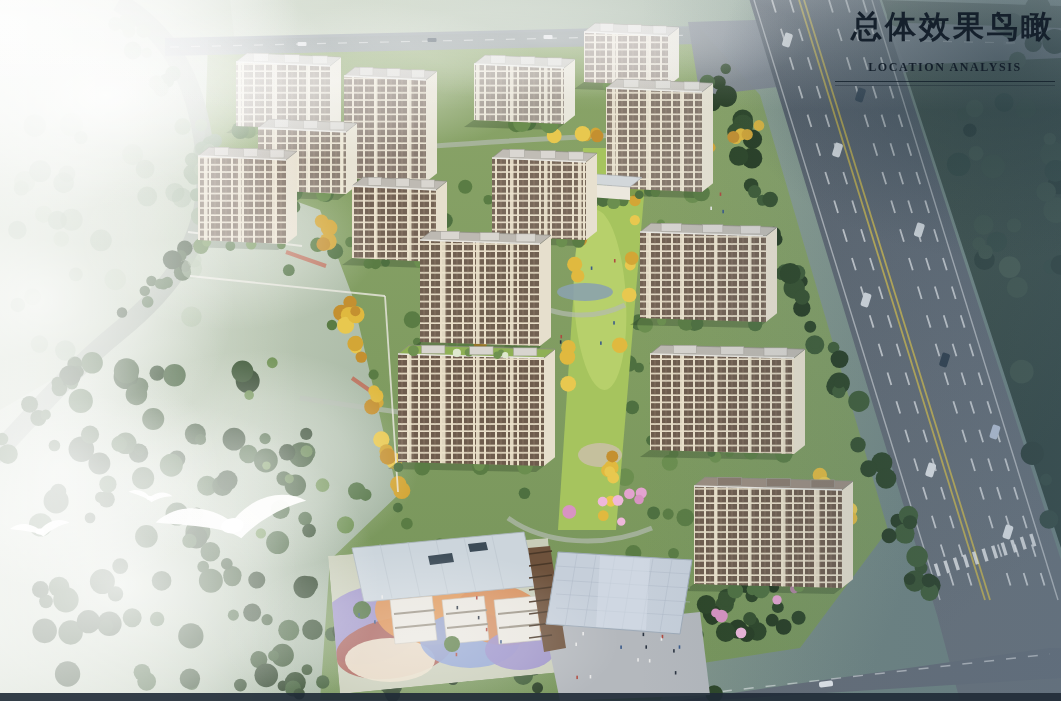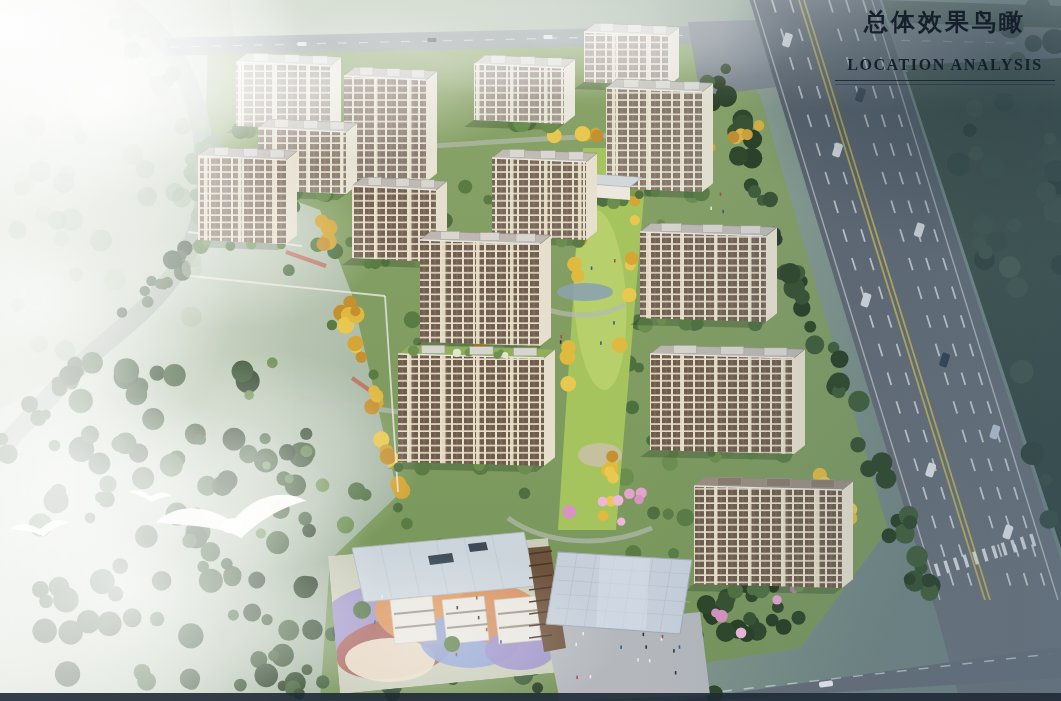--- a/index.html
+++ b/index.html
@@ -1,20 +1,20 @@
 <!DOCTYPE html>
 <html><head>
 <meta charset="utf-8">
 <style>
   html,body{margin:0;padding:0;background:#9aa8a0;}
   .stage{position:relative;width:1061px;height:701px;overflow:hidden;background:#cfd8cc;}
   .stage svg{position:absolute;left:0;top:0;}
   .title-block{position:absolute;top:6px;right:6px;width:220px;text-align:center;color:#15202c;z-index:5;}
-  .t-zh{font-size:24px;font-weight:bold;letter-spacing:3px;font-family:"DejaVu Serif","Liberation Serif",serif;}
-  .t-en{font-size:16px;font-weight:bold;letter-spacing:1.6px;margin-top:18px;font-family:"Liberation Serif","DejaVu Serif",serif;}
+  .t-zh{font-size:31px;font-weight:bold;letter-spacing:3px;font-family:"DejaVu Serif","Liberation Serif",serif;text-align:right;}
+  .t-en{font-size:12px;font-weight:bold;letter-spacing:1.6px;margin-top:12px;font-family:"Liberation Serif","DejaVu Serif",serif;}
   .rule{height:1px;background:rgba(16,28,40,.78);margin-top:6px;}
   .rule2{height:1px;background:rgba(16,28,40,.32);margin-top:3px;}
 </style>
 </head>
 <body>
 
 <div class="stage">
   <svg id="scene" width="1061" height="701" viewBox="0 0 1061 701">
       <defs>
         <linearGradient id="bgG" x1="0" y1="0" x2="1" y2="0.25">

